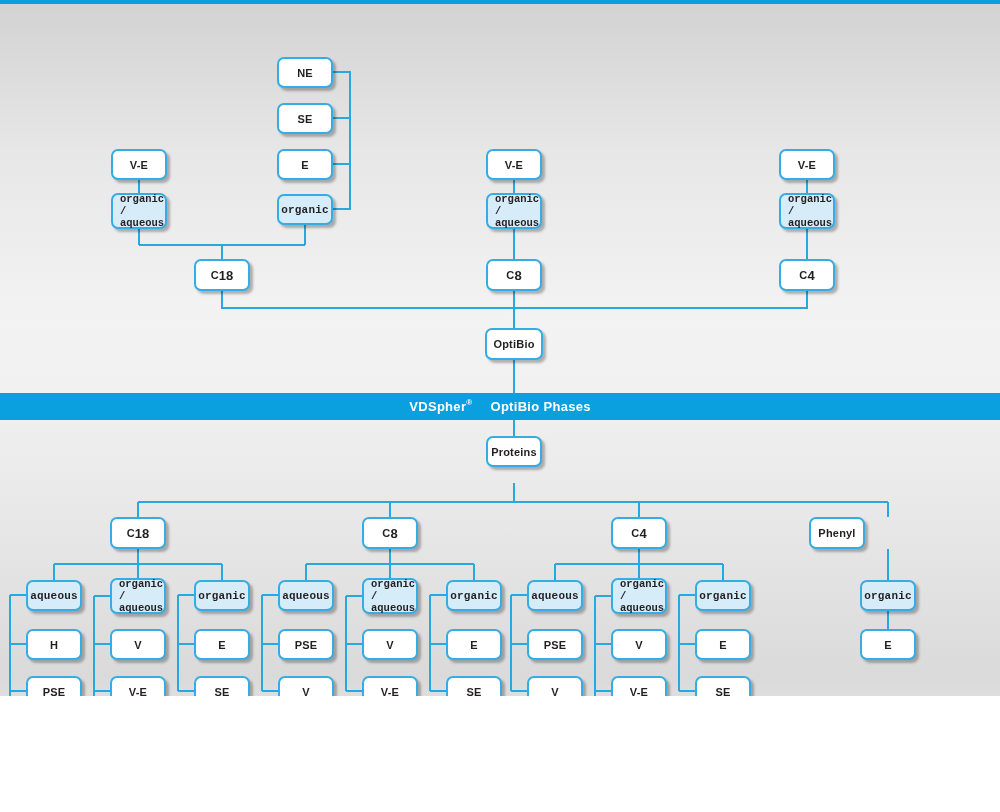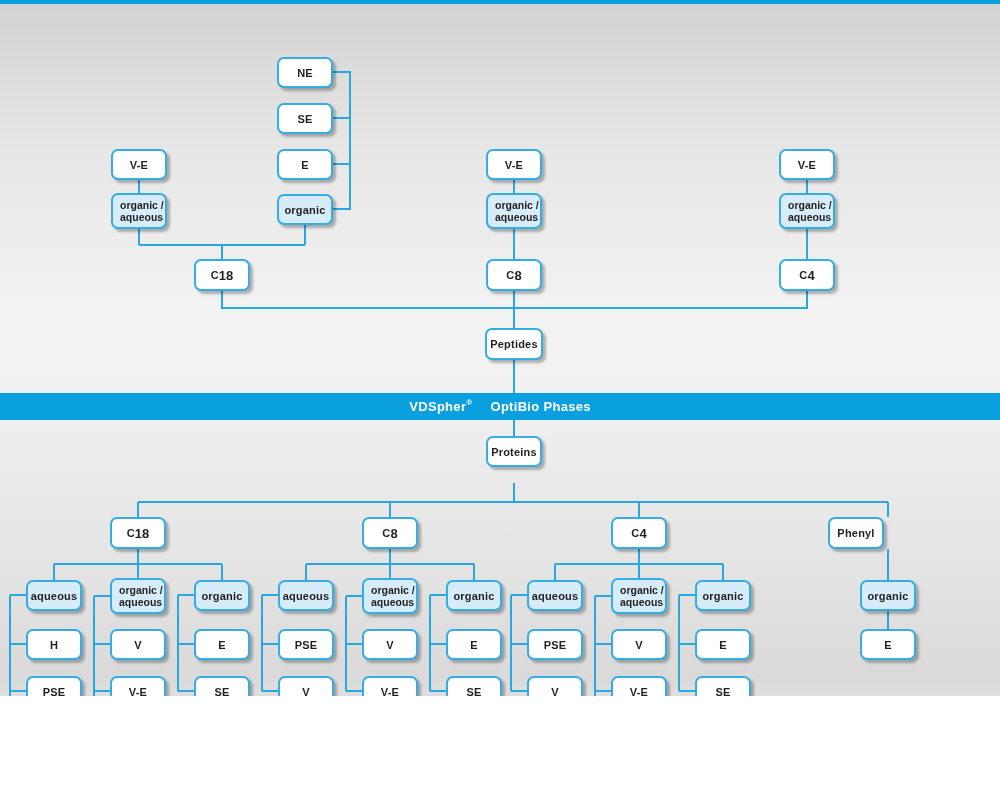--- a/index.html
+++ b/index.html
@@ -15,21 +15,21 @@
   svg.wires{position:absolute;left:0;top:0;z-index:1;}
   svg.wires path{fill:none;stroke:#29a8e0;stroke-width:2;shape-rendering:crispEdges;}
   .box{
     position:absolute;box-sizing:border-box;z-index:2;
     width:56px;height:31px;background:#ffffff;
     border:2px solid #35acе3;border:2px solid #35ace3;border-radius:7px;
     box-shadow:3px 3px 2.5px rgba(0,0,0,0.28);
     display:flex;align-items:center;justify-content:center;
     font-size:11px;font-weight:bold;color:#231f20;letter-spacing:0.2px;
   }
-  .box.blue{background:#d6ecf9;}
+  .box.blue{background:#d6ecf9;font-family:Liberation Mono, monospace;}
   .box.tall{
     height:36px;flex-direction:column;align-items:flex-start;justify-content:center;
     padding-left:7px;font-size:10.5px;line-height:1.15;letter-spacing:0;
   }
   .box.h32{height:32px;}
   .box.w58{width:58px;}
   .box .dg{font-size:13px;letter-spacing:0;}
   .banner{
     position:absolute;left:0;top:393px;width:1000px;height:27px;z-index:2;
     background:#0aa0e0;color:#ffffff;display:flex;align-items:center;justify-content:center;
@@ -106,21 +106,21 @@
   <div class="box blue tall" style="left:779px;top:193px">
     <div>organic /</div>
     <div>aqueous</div>
   </div>
   <div class="box h32" style="left:779px;top:259px">
     <span>C</span>
       <span class="dg">4</span>
   </div>
 
   <div class="box h32 w58" style="left:485px;top:328px">
-      <span>Peptides</span>
+      <span>OptiBio</span>
     </div>
 
   <div class="banner">
     <span>VDSpher</span>
       <span class="reg">®</span>
       <span class="rest">OptiBio Phases</span>
   </div>
 
   <div class="box" style="left:486px;top:436px">
       <span>Proteins</span>
@@ -131,21 +131,21 @@
       <span class="dg">18</span>
   </div>
   <div class="box h32" style="left:362px;top:517px">
     <span>C</span>
       <span class="dg">8</span>
   </div>
   <div class="box h32" style="left:611px;top:517px">
     <span>C</span>
       <span class="dg">4</span>
   </div>
-  <div class="box h32" style="left:828px;top:517px">
+  <div class="box h32" style="left:809px;top:517px">
     <span>Phenyl</span>
       <span class="dg"></span>
   </div>
 
   <div class="box blue" style="left:26px;top:580px">
       <span>aqueous</span>
     </div>
   <div class="box blue tall" style="left:110px;top:578px">
     <div>organic /</div>
     <div>aqueous</div>

